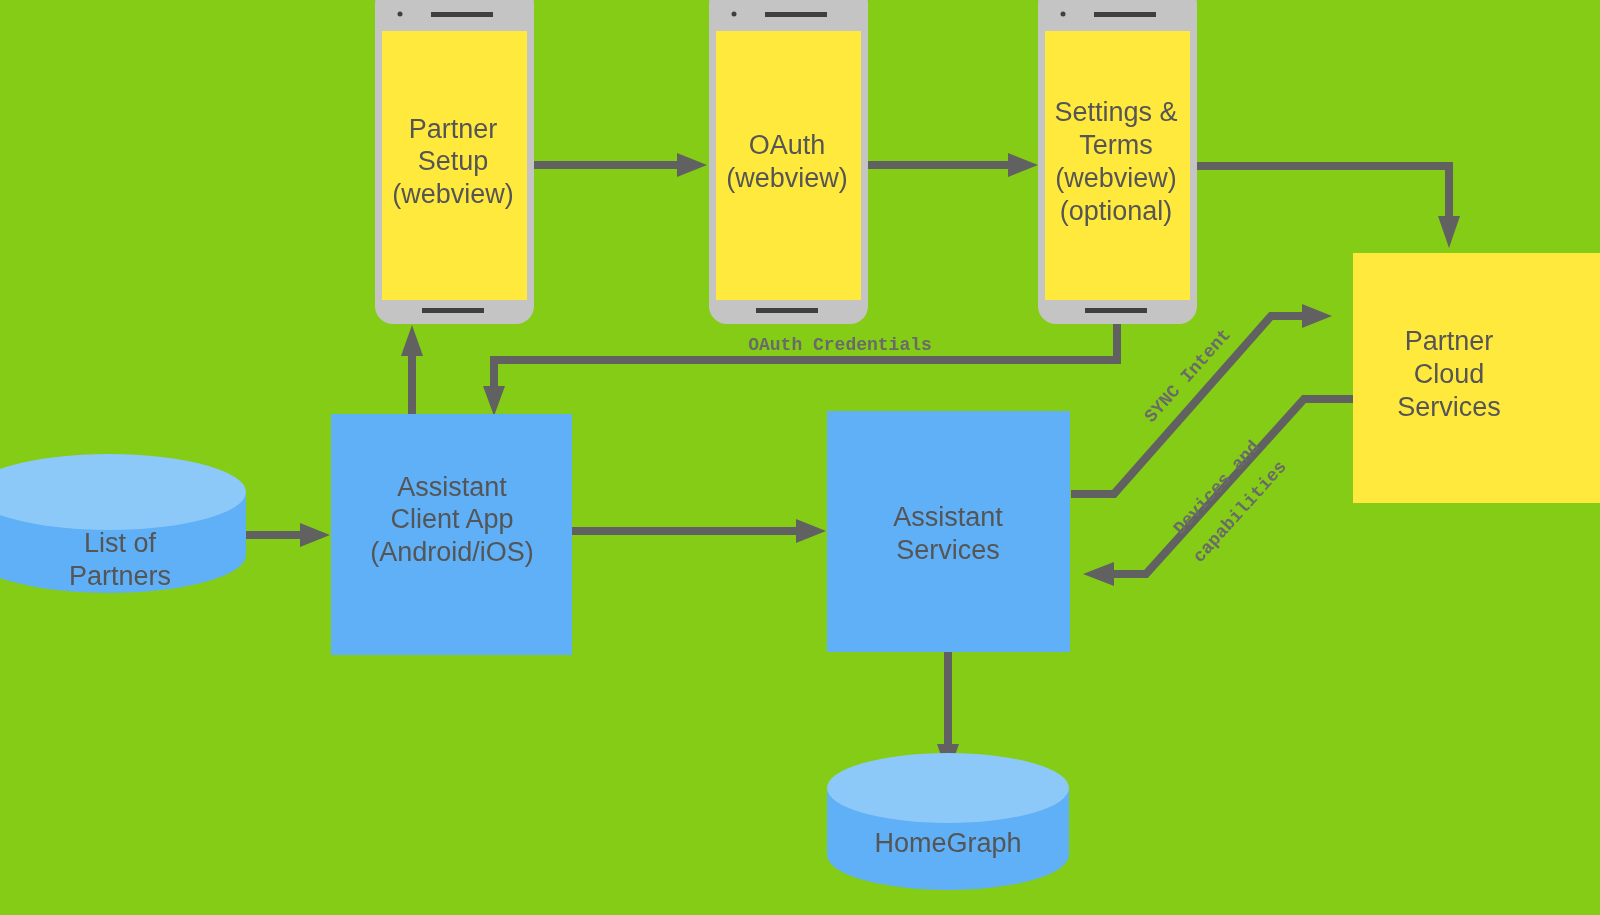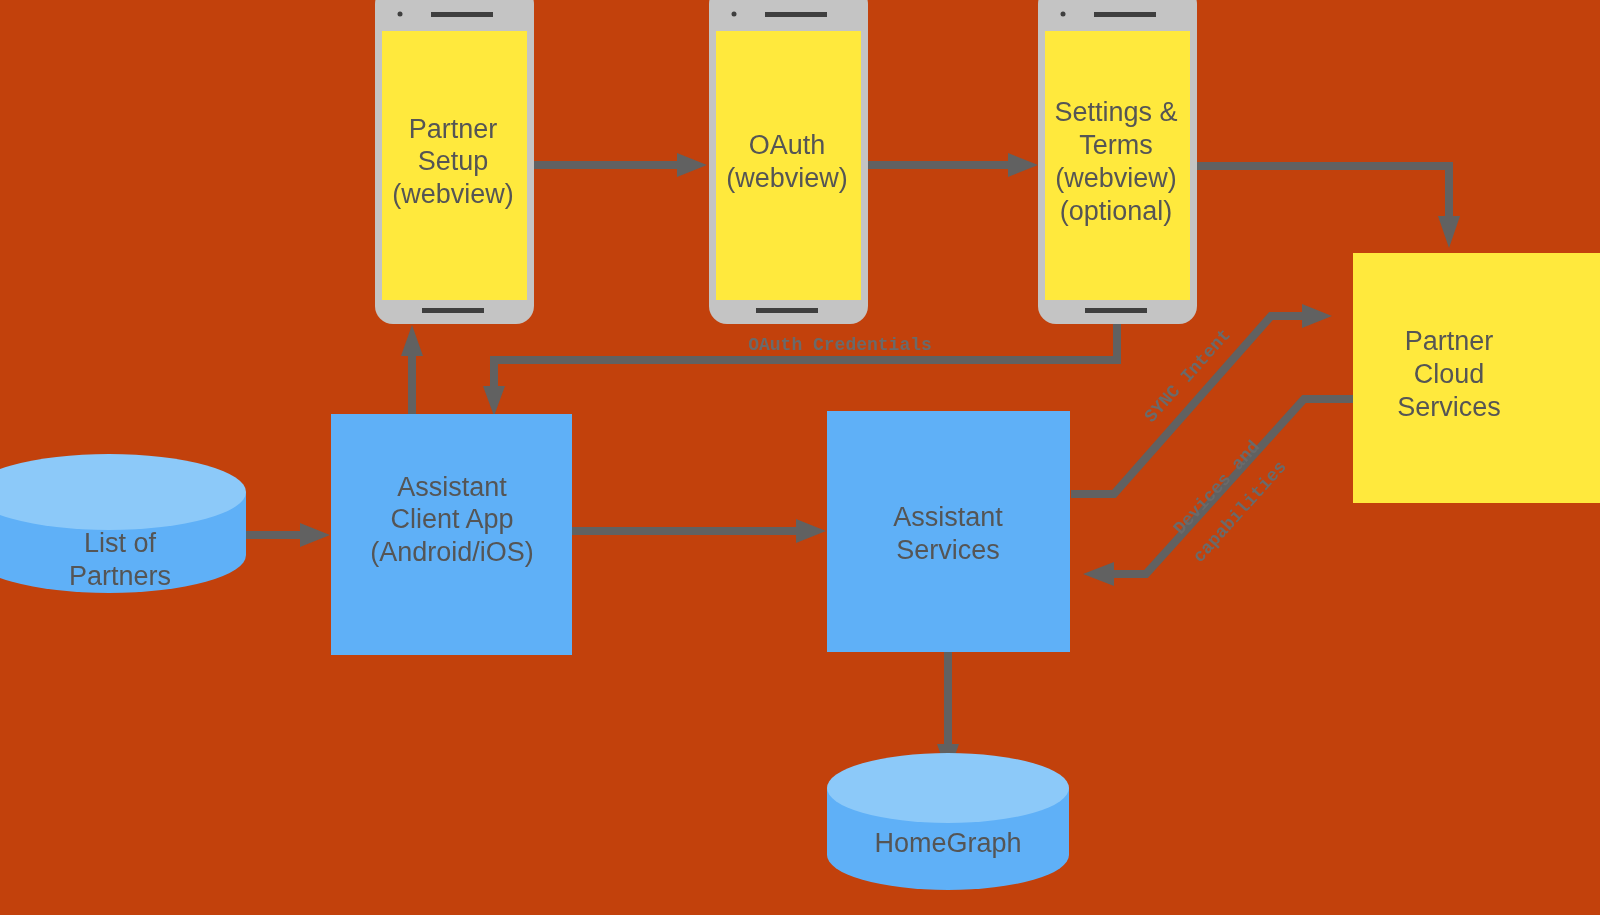--- a/index.html
+++ b/index.html
@@ -4,21 +4,21 @@
 <style>
   html, body {
     margin: 0;
     padding: 0;
     background: #000000;
   }
   #stage {
     position: relative;
     width: 1600px;
     height: 915px;
-    background: #c2410c;
+    background: #84cc16;
     overflow: hidden;
     font-family: "Liberation Sans", sans-serif;
   }
   svg#diagram {
     position: absolute;
     top: 0; left: 0;
     width: 1600px;
     height: 915px;
     display: block;
   }

